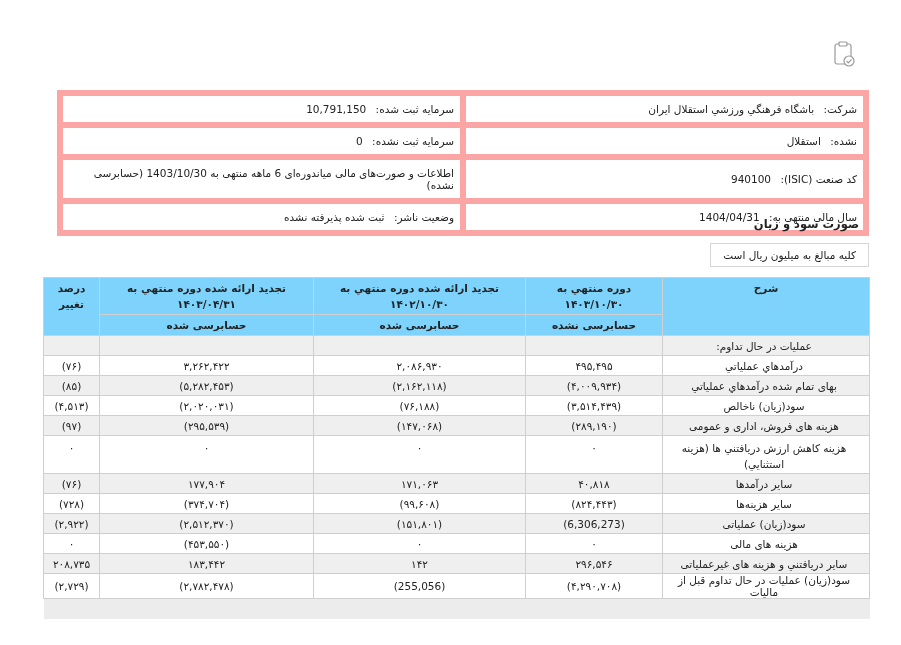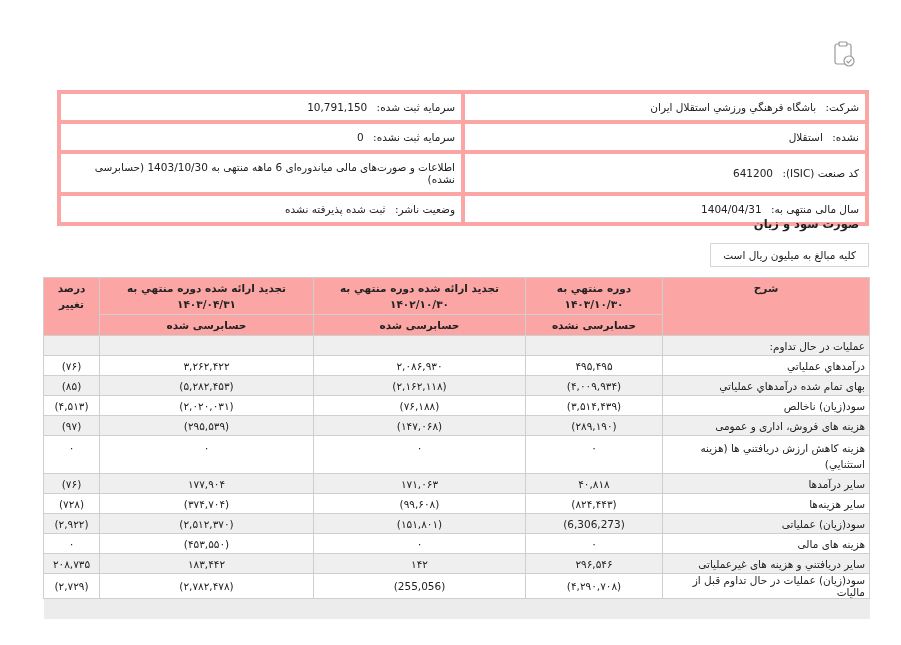--- a/index.html
+++ b/index.html
@@ -4,34 +4,34 @@
 <style>
   * { box-sizing: border-box; margin: 0; padding: 0; }
   html, body { width: 901px; height: 645px; background: #ffffff; overflow: hidden; }
   body { font-family: "DejaVu Sans", sans-serif; font-size: 11px; color: #222; position: relative; direction: rtl; }
 
   .page-header { position: absolute; top: 40px; right: 44px; display: flex; align-items: center; gap: 10px; }
   .page-header .icon { width: 24px; height: 28px; }
   .page-title { font-weight: bold; font-size: 13px; color: #222; }
 
   .info-table { position: absolute; top: 90px; left: 57px; width: 812px; border-collapse: collapse; }
-  .info-table td { border: 4px solid #fca5a5; height: 20px; padding: 7px 6px; font-size: 10.5px; vertical-align: middle; text-align: right; width: 50%; }
+  .info-table td { border: 6px solid #fca5a5; height: 20px; padding: 7px 6px; font-size: 10.5px; vertical-align: middle; text-align: right; width: 50%; }
   .info-table .v { margin-right: 6px; }
 
   .section-title { position: absolute; top: 217px; right: 42px; font-weight: bold; font-size: 11.5px; }
   .unit-note { position: absolute; top: 243px; right: 32px; border: 1px solid #d6d6d6; padding: 5px 12px; font-size: 10.5px; background: #fff; }
 
   .fin { position: absolute; top: 277px; left: 43px; width: 826px; border-collapse: collapse; table-layout: fixed; }
   .fin th, .fin td { border: 1px solid #cfcfcf; text-align: center; vertical-align: middle; font-size: 10.5px; }
-  .fin thead th { background: #fca5a5; font-weight: bold; color: #222; }
+  .fin thead th { background: #7dd3fc; font-weight: bold; color: #222; }
   .fin thead tr.h1 th { height: 37px; padding-top: 2px; vertical-align: top; line-height: 16px; }
   .fin thead tr.h2 th { height: 21px; }
   .fin thead th.desc { vertical-align: top; padding-top: 6px; }
   .fin tbody td { height: 20px; }
-  .fin tbody td.label { text-align: right; padding-right: 4px; }
+  .fin tbody td.label { padding-right: 4px; }
   .fin tbody tr.alt td { background: #efefef; }
   .fin tbody tr.tall td { height: 38px; vertical-align: top; padding-top: 4px; line-height: 16px; }
   .fin tfoot td { background: #ececec; height: 20px; border: none; }
 </style>
 </head>
 <body>
 
 <div class="page-header">
   <span class="icon">
     <svg width="24" height="28" viewBox="0 0 24 28">
@@ -47,21 +47,21 @@
   <tbody>
       <tr>
     <td><span>شرکت:</span> <span class="v">باشگاه فرهنگي ورزشي استقلال ایران</span></td>
     <td><span>سرمایه ثبت شده:</span> <span class="v">10,791,150</span></td>
   </tr>
   <tr>
     <td><span>نشده:</span> <span class="v">استقلال</span></td>
     <td><span>سرمایه ثبت نشده:</span> <span class="v">0</span></td>
   </tr>
   <tr>
-    <td><span>کد صنعت (ISIC):</span> <span class="v">641200</span></td>
+    <td><span>کد صنعت (ISIC):</span> <span class="v">940100</span></td>
     <td>اطلاعات و صورت‌های مالی میاندوره‌ای 6 ماهه منتهی به 1403/10/30 (حسابرسی نشده)</td>
   </tr>
   <tr>
     <td><span>سال مالی منتهی به:</span> <span class="v">1404/04/31</span></td>
     <td><span>وضعیت ناشر:</span> <span class="v">ثبت شده پذیرفته نشده</span></td>
   </tr>
 </tbody>
   </table>
 
 <div class="section-title">صورت سود و زیان</div>

